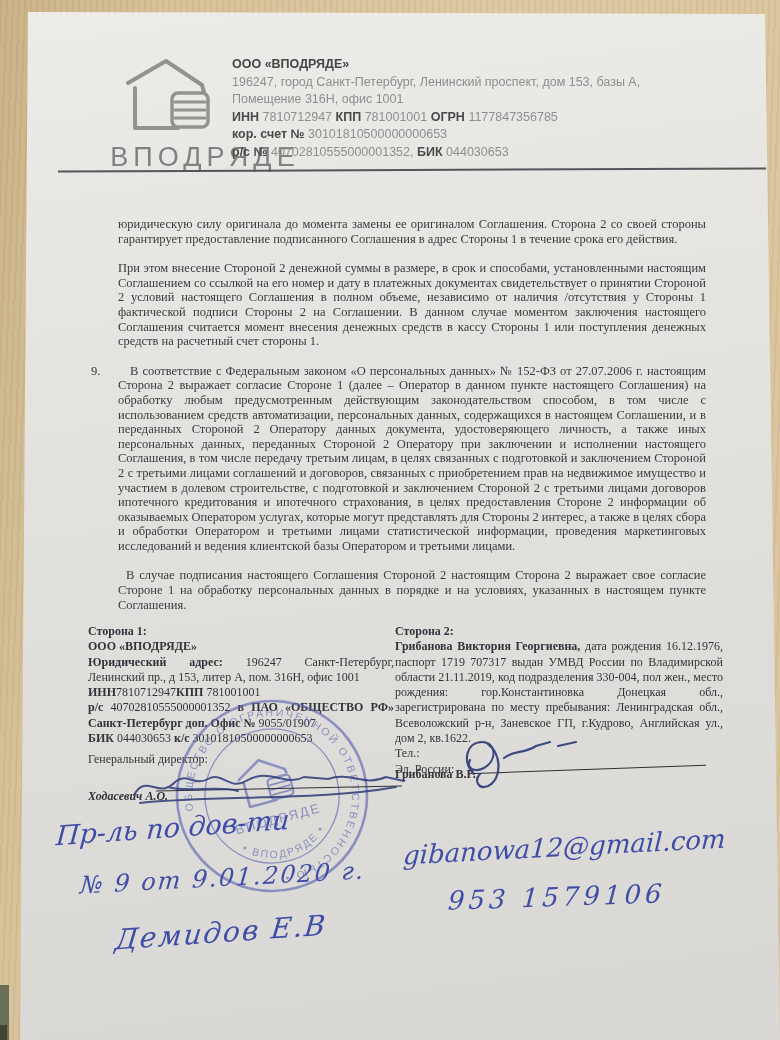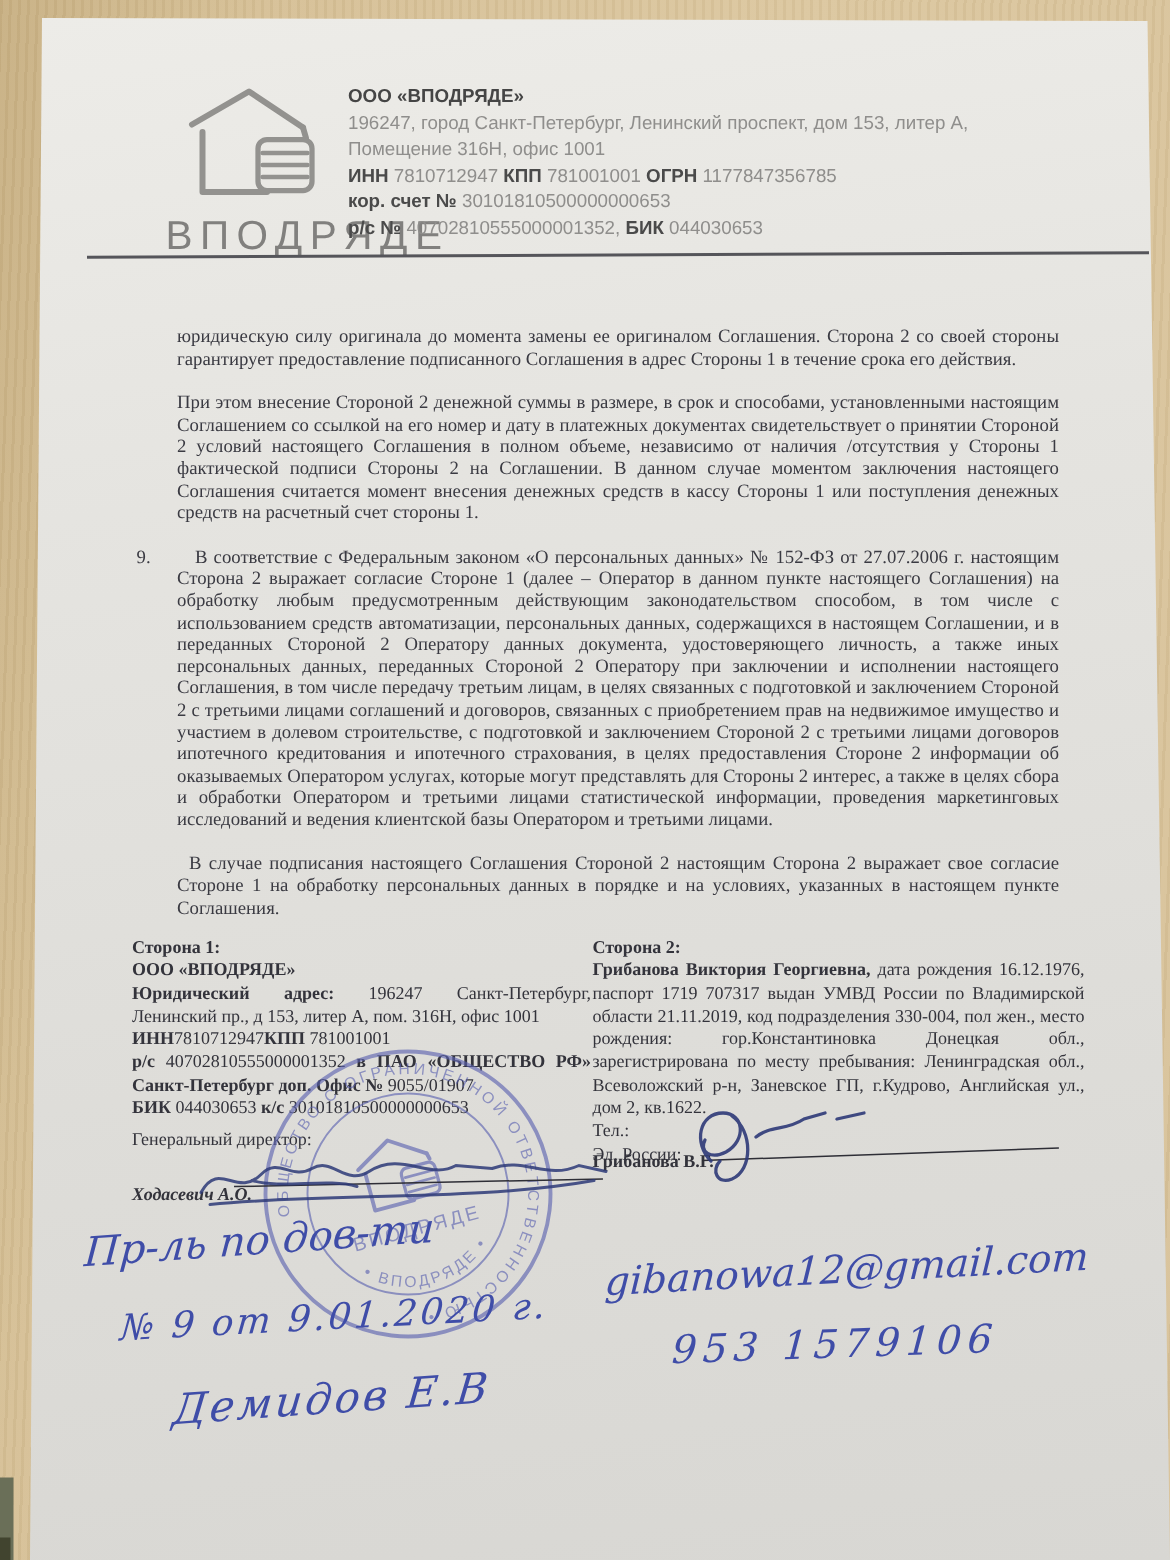--- a/index.html
+++ b/index.html
@@ -73,21 +73,21 @@
       <rect x="52" y="41" width="36" height="34" rx="6" stroke-width="3.5"></rect>
       <line x1="55" y1="50" x2="85" y2="50" stroke-width="3"></line>
       <line x1="55" y1="58" x2="85" y2="58" stroke-width="3"></line>
       <line x1="55" y1="66" x2="85" y2="66" stroke-width="3"></line>
     </g>
   </svg>
   <div class="logo-word">ВПОДРЯДЕ</div>
 
   <div class="lh-info">
     <div class="lh-name">ООО «ВПОДРЯДЕ»</div>
-    <div>196247, город Санкт-Петербург, Ленинский проспект, дом 153, литер А,</div>
+    <div>196247, город Санкт-Петербург, Ленинский проспект, дом 153, базы А,</div>
     <div>Помещение 316Н, офис 1001</div>
     <div>
       <span class="b">ИНН</span>
       <span>7810712947</span>
       <span class="b">КПП</span>
       <span>781001001</span>
       <span class="b">ОГРН</span>
       <span>1177847356785</span>
     </div>
     <div>

